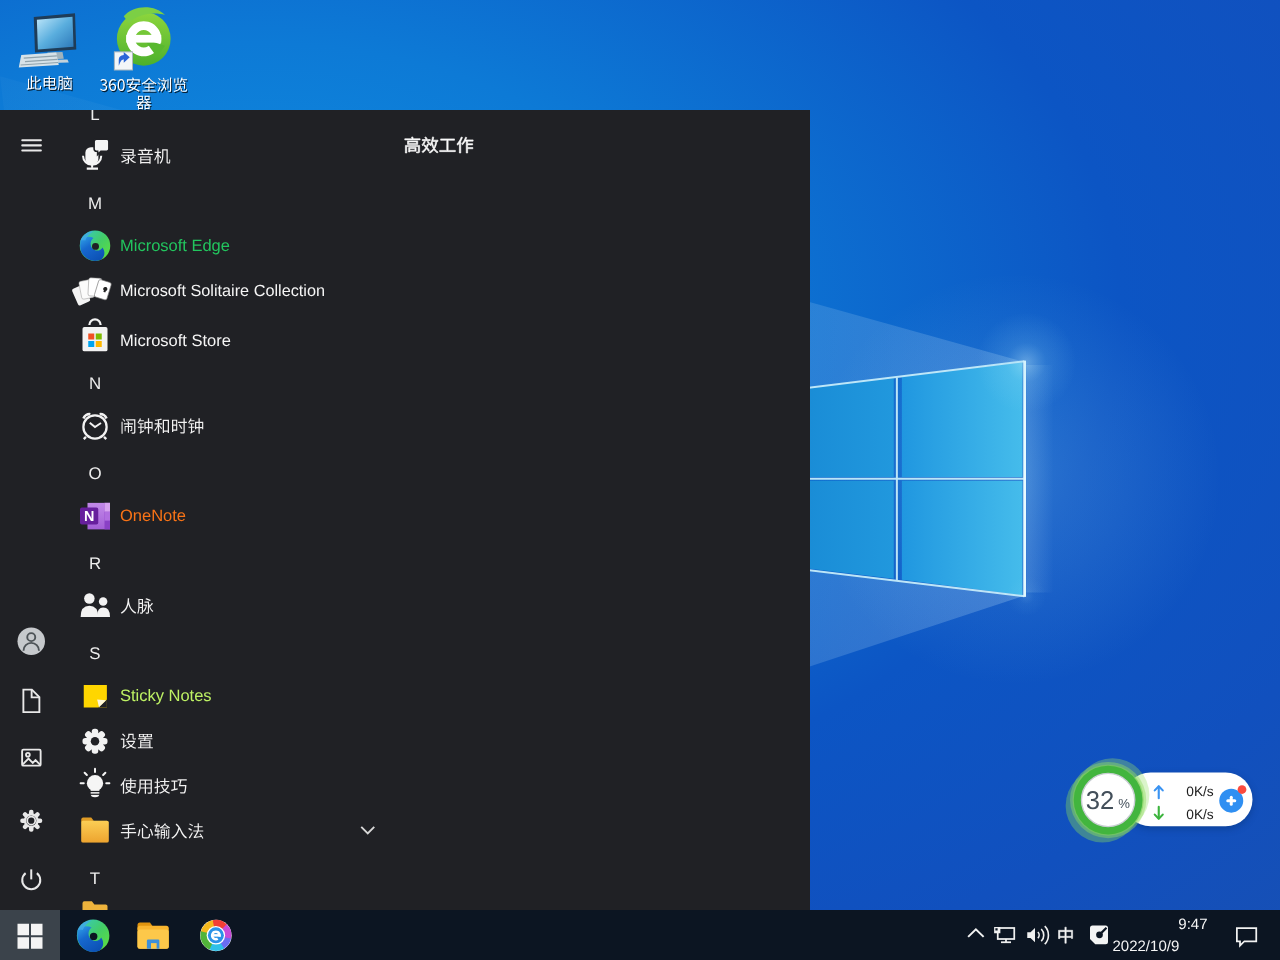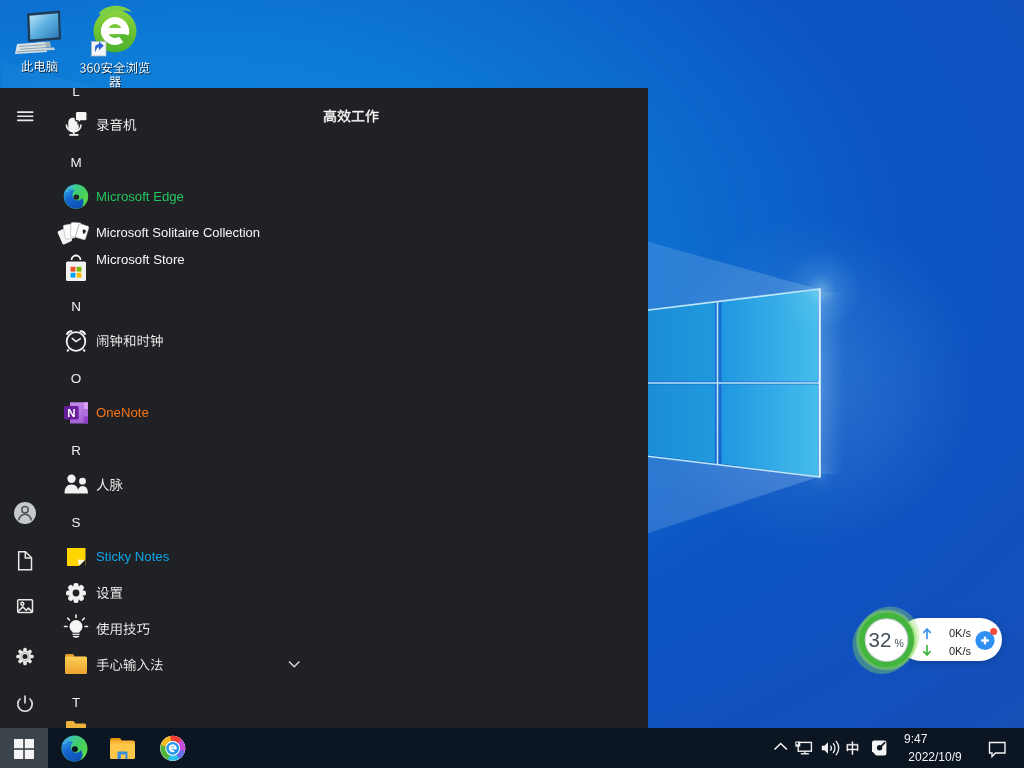--- a/index.html
+++ b/index.html
@@ -114,23 +114,23 @@
 <div style="position:absolute;left:0;top:88px;width:648px;height:640px;background:#202125;overflow:hidden">
 <div style="position:absolute;left:64px;top:-3.6999999999999993px;width:24px;text-align:center;font-size:13.5px;color:#ededed">L</div>
       <div style="position:absolute;left:64px;top:66.8px;width:24px;text-align:center;font-size:13.5px;color:#ededed">M</div>
       <div style="position:absolute;left:64px;top:210.8px;width:24px;text-align:center;font-size:13.5px;color:#ededed">N</div>
       <div style="position:absolute;left:64px;top:282.8px;width:24px;text-align:center;font-size:13.5px;color:#ededed">O</div>
       <div style="position:absolute;left:64px;top:354.8px;width:24px;text-align:center;font-size:13.5px;color:#ededed">R</div>
       <div style="position:absolute;left:64px;top:426.8px;width:24px;text-align:center;font-size:13.5px;color:#ededed">S</div>
       <div style="position:absolute;left:64px;top:606.8px;width:24px;text-align:center;font-size:13.5px;color:#ededed">T</div>
 <div style="position:absolute;left:96px;top:101px;font-size:13.2px;color:#22c55e">Microsoft Edge</div>
       <div style="position:absolute;left:96px;top:137px;font-size:13px;color:#f5f5f5">Microsoft Solitaire Collection</div>
-      <div style="position:absolute;left:96px;top:164px;font-size:13.2px;color:#f5f5f5">Microsoft Store</div>
+      <div style="position:absolute;left:96px;top:177px;font-size:13.2px;color:#f5f5f5">Microsoft Store</div>
       <div style="position:absolute;left:96px;top:317px;font-size:13.2px;color:#f97316">OneNote</div>
-      <div style="position:absolute;left:96px;top:461px;font-size:13.2px;color:#0ea5e9">Sticky Notes</div>
+      <div style="position:absolute;left:96px;top:461px;font-size:13.2px;color:#bef264">Sticky Notes</div>
 <div style="position:absolute;left:0;top:0">
 <svg width="648" height="640" viewBox="0 88 648 640" style="position:absolute;left:0;top:0">
 <defs>
 <linearGradient id="edg" x1="0" y1="0" x2="1" y2="0.9">
  <stop offset="0" stop-color="#37c8cc"></stop>
               <stop offset="0.55" stop-color="#43cd66"></stop>
               <stop offset="1" stop-color="#5fe03f"></stop>
 </linearGradient>
 <linearGradient id="edgB" x1="0.1" y1="0" x2="0.75" y2="1">
  <stop offset="0" stop-color="#2f9fe6"></stop>
@@ -376,22 +376,22 @@
 <path d="M835.8,740.9 a10.3,10.3 0 0 1 0,14.4" stroke="#f0f0f0" stroke-width="1.3" fill="none"></path>
 </g>
 <path transform="translate(845.5 753.5)" d="M6.4 -11.8V-9.3H1.3V-2.6H2.4V-3.5H6.4V1.1H7.5V-3.5H11.6V-2.7H12.6V-9.3H7.5V-11.8ZM2.4 -4.5V-8.2H6.4V-4.5ZM11.6 -4.5H7.5V-8.2H11.6Z" fill="#f5f5f5" stroke="#f5f5f5" stroke-width="0.4"></path>
 <g>
 <path d="M874,740.4 h10.4 a2,2 0 0 1 2,2 v11 a2,2 0 0 1 -2,2 h-8.2 l-4.2,-4.2 v-8.8 a2,2 0 0 1 2,-2 Z" fill="#f4f4f4"></path>
 <circle cx="879.6" cy="747.8" r="2.7" fill="#0c1522"></circle>
 <line x1="881.3" y1="746.1" x2="885.2" y2="742.2" stroke="#0c1522" stroke-width="1.7"></line>
 </g>
 <path d="M989.5,742.5 h15.5 v10.5 h-9.5 l-3.5,3.5 v-3.5 h-2.5 Z" stroke="#f2f2f2" stroke-width="1.4" fill="none"></path>
 </svg>
-<div style="position:absolute;left:904px;top:4px;width:62px;text-align:left;font-size:12px;color:#f5f5f5;line-height:15px">9:47</div>
-<div style="position:absolute;left:890px;top:22px;width:90px;text-align:center;font-size:12px;color:#f5f5f5;line-height:14px">2022/10/9</div>
+<div style="position:absolute;left:904px;top:4px;width:62px;text-align:right;font-size:12px;color:#f5f5f5;line-height:15px">9:47</div>
+<div style="position:absolute;left:890px;top:22px;width:90px;font-size:12px;color:#f5f5f5;line-height:14px">2022/10/9</div>
 </div>
 
 <div style="position:absolute;left:899px;top:618px;width:103px;height:43px;background:#ffffff;border-radius:21.5px;box-shadow:0 2px 6px rgba(0,40,90,0.35)"></div>
 <svg width="180" height="120" viewBox="840 590 180 120" style="position:absolute;left:840px;top:590px">
 <g font-family="Liberation Sans">
 <path d="M927,638.5 V629.5" stroke="#3a93f2" stroke-width="1.7" stroke-linecap="round" fill="none"></path>
 <path d="M923.8,632.3 L927,629 L930.2,632.3" stroke="#3a93f2" stroke-width="1.7" stroke-linecap="round" stroke-linejoin="round" fill="none"></path>
 <path d="M927,645.5 V654.5" stroke="#3cb43d" stroke-width="1.7" stroke-linecap="round" fill="none"></path>
 <path d="M923.8,651.7 L927,655 L930.2,651.7" stroke="#3cb43d" stroke-width="1.7" stroke-linecap="round" stroke-linejoin="round" fill="none"></path>
 <text x="971" y="637" font-size="11" fill="#1c1c1c" text-anchor="end">0K/s</text>

